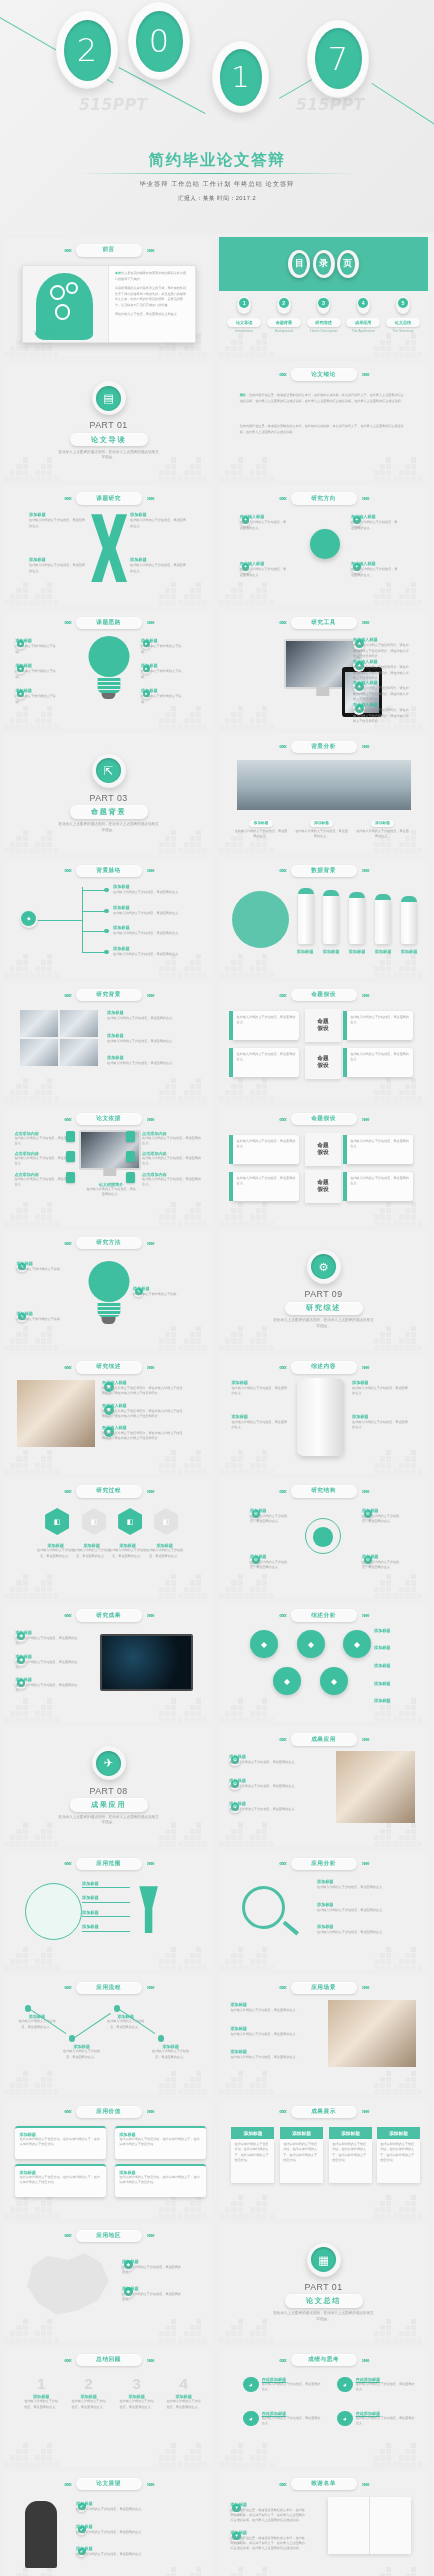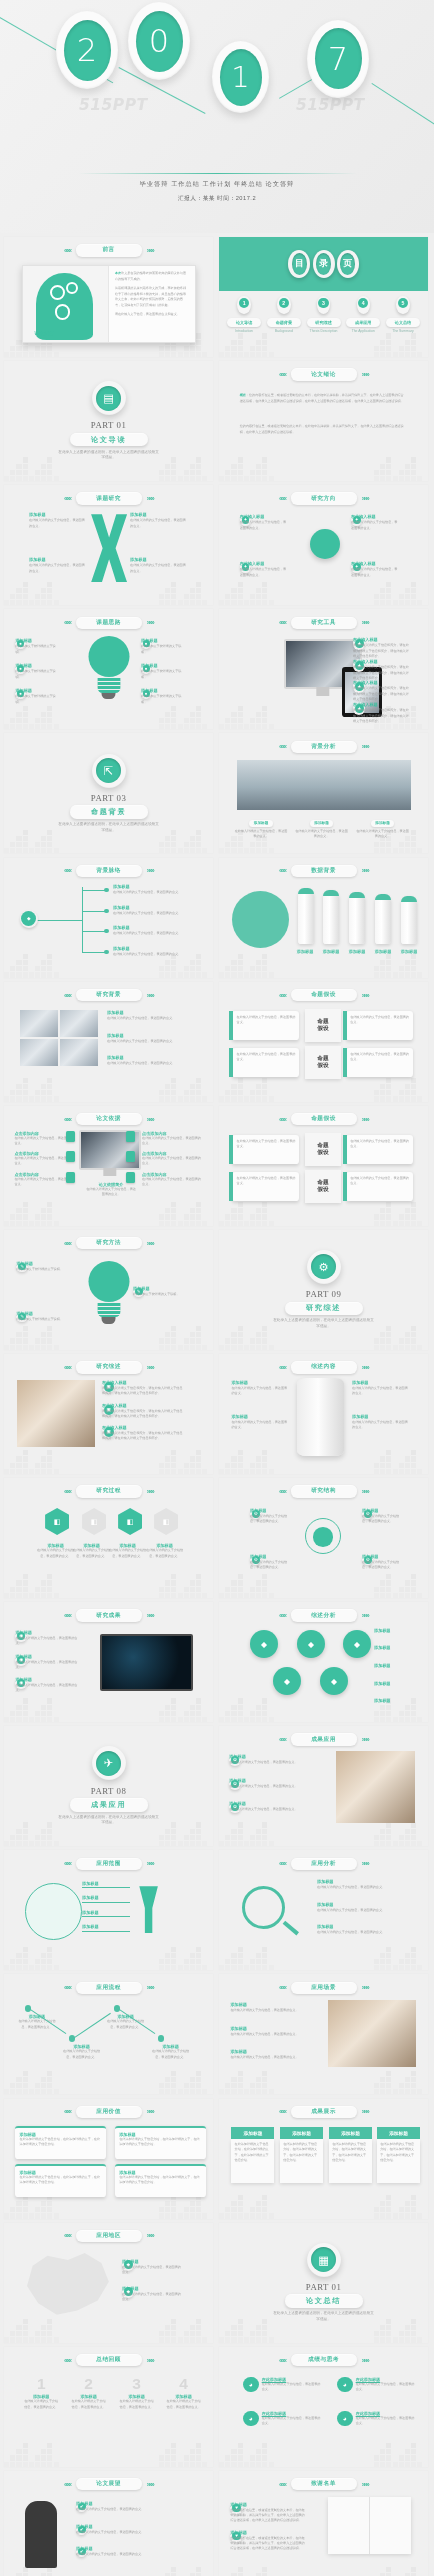--- a/index.html
+++ b/index.html
@@ -65,21 +65,21 @@
 
   
   .partwrap { position:absolute; left:0; top:0; width:100%; height:100%;
               display:flex; flex-direction:column; align-items:center; justify-content:center; }
   .knob { width:34px; height:34px; border-radius:50%; background:#f6f6f6;
           box-shadow:0 3.1px 6.2px rgba(0,0,0,.16), inset 0 -0.5px 1px rgba(0,0,0,.05);
           display:flex; align-items:center; justify-content:center; margin-bottom:5.2px; }
   .knob .core { width:25px; height:25px; border-radius:50%; background:#3dbfa0; color:#fff;
           display:flex; align-items:center; justify-content:center; font-size:11.4px;
           box-shadow:inset 0 1px 2.6px rgba(0,0,0,.22); }
-  .part-no { font-size:8.8px; color:#6b6b6b; letter-spacing:0.5px;font-family:Liberation Serif, serif; }
+  .part-no { font-size:8.8px; color:#6b6b6b; letter-spacing:0.5px; }
   .part-cn { margin-top:2.6px; min-width:78px; height:13.4px; border-radius:6.7px; background:#fafafa;
           box-shadow:0 1.6px 3.1px rgba(0,0,0,.15), inset 0 0.5px 0 #fff;
           display:flex; align-items:center; justify-content:center;
           color:#4cc0a4; font-size:7.2px; font-weight:bold; letter-spacing:1.6px; }
   .part-desc { margin-top:3.1px; width:103px; text-align:center; font-size:3.6px; color:#9a9a9a; line-height:1.6; }
 
   
   .toc-band { position:absolute; left:0; top:0; width:100%; height:54px; background:#4cc0a4; }
   .toc-band .ovals { position:absolute; left:0; top:0; width:100%; height:100%;
         display:flex; align-items:center; justify-content:center; gap:2.1px; }
@@ -201,20 +201,21 @@
         <div class="inner">1</div>
       </div>
       <div class="yr yr3">
         <div class="inner">7</div>
       </div>
     </div>
 
     <span class="wm" style="left:79px; top:96px; font-size:15.5px;">515PPT</span>
     <span class="wm" style="left:296px; top:96px; font-size:15.5px;">515PPT</span>
 
+    <div class="cover-title">简约毕业论文答辩</div>
     <div class="rule"></div>
     <div class="cover-sub">毕业答辩 工作总结 工作计划 年终总结 论文答辩</div>
     <div class="cover-meta">汇报人：某某    时间：2017.2</div>
   </div>
 
   <div class="grid" id="grid">
       <div class="slide">
         <div class="pill-hd">
     <span class="chev">«««</span>
     <span class="pill">前言</span>

